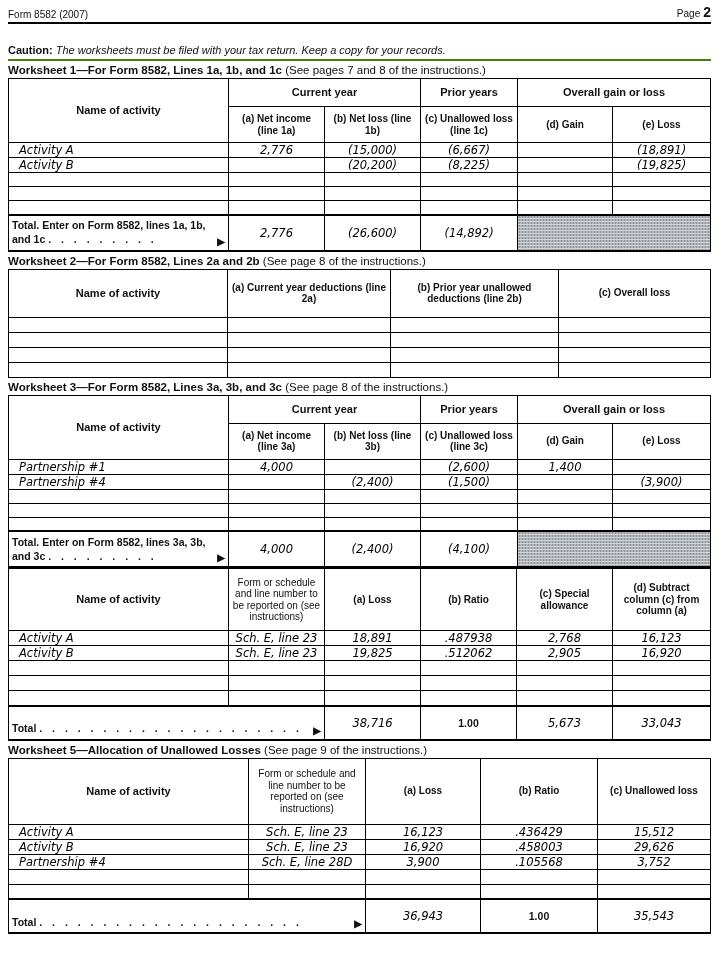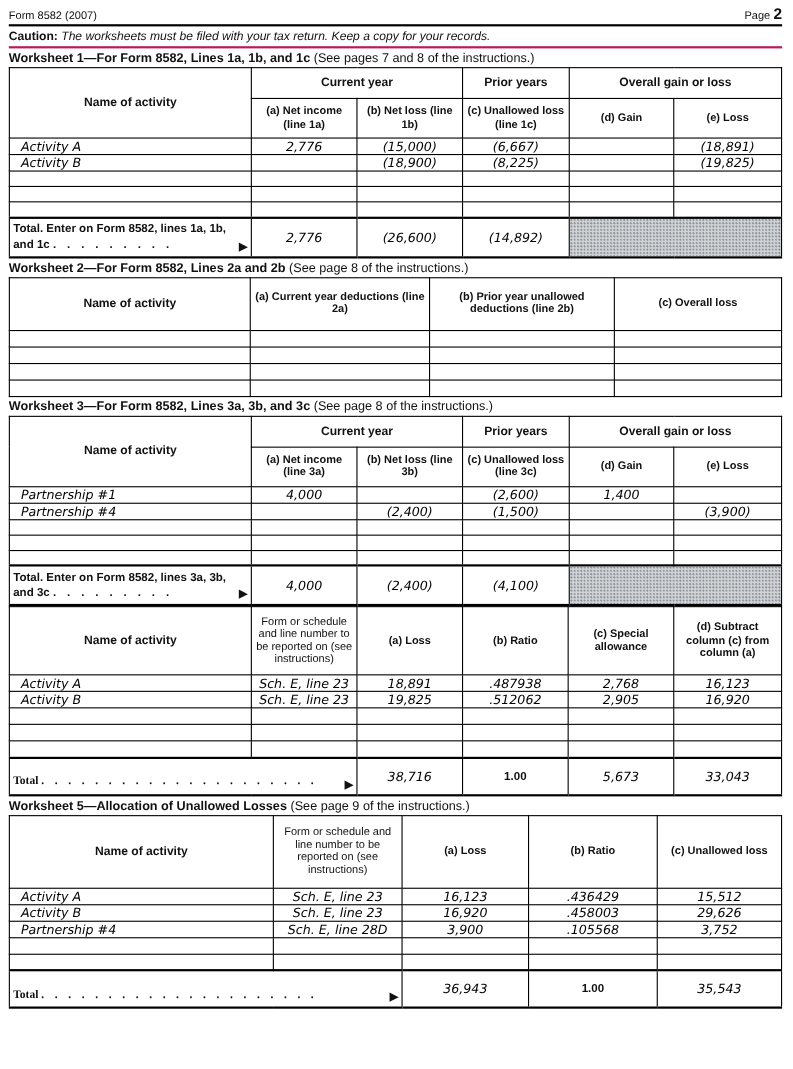--- a/index.html
+++ b/index.html
@@ -16,21 +16,22 @@
     display: flex; justify-content: space-between; align-items: flex-end;
     font-size: 10px; padding: 2px 0 2px 0;
     border-bottom: 2px solid #000;
   }
   .topbar .pg { display: flex; align-items: baseline; gap: 3px; margin-left: 44px; }
   .topbar .pgnum { font-size: 14px; font-weight: bold; }
 
   
   .caution {
     font-size: 11px; padding: 3px 0 3px 0;
-    border-bottom: 2px solid #be185d;
+    border-bottom: 2px solid #4d7c0f;
+    margin-top: 17px;
   }
   .caution .cap { font-weight: bold; }
   .caution .txt { font-style: italic; }
 
   
   .ws-title { font-size: 11.5px; padding: 3px 0 2px 0; height: 17px; white-space: nowrap; overflow: hidden; }
   .ws-title .t { font-weight: bold; }
   .ws-title .n { font-weight: normal; }
 
   table { border-collapse: collapse; width: 702px; table-layout: fixed; }
@@ -55,21 +56,21 @@
   .total-row td { border-top: 2px solid #000; border-bottom: 2px solid #000; }
   .total-label {
     position: relative; text-align: left; font-weight: bold; font-size: 10.5px;
     padding: 2px 16px 3px 3px; line-height: 1.35; vertical-align: bottom;
   }
   .total-label .dots { font-weight: bold; word-spacing: 5px; letter-spacing: 1px; }
   .total-label .arrow {
     position: absolute; right: 3px; bottom: 3px;
     font-size: 10px; line-height: 1;
   }
-  .nowrap { white-space: nowrap; font-family: Liberation Serif, serif; }
+  .nowrap { white-space: nowrap; }
 
   .shaded {
     background-color: #d2d5d8;
     background-image: radial-gradient(circle at 1px 1px, #8d9298 30%, transparent 34%);
     background-size: 3px 3px;
   }
 
   .footer {
     display: flex; justify-content: flex-end; align-items: baseline; gap: 4px;
     font-size: 10px; padding: 5px 2px 0 0;
@@ -125,21 +126,21 @@
       <td class="hand name-data">Activity A</td>
       <td class="hand">2,776</td>
       <td class="hand">(15,000)</td>
       <td class="hand">(6,667)</td>
       <td class="hand"></td>
       <td class="hand">(18,891)</td>
     </tr>
     <tr class="h14">
       <td class="hand name-data">Activity B</td>
       <td class="hand"></td>
-      <td class="hand">(18,900)</td>
+      <td class="hand">(20,200)</td>
       <td class="hand">(8,225)</td>
       <td class="hand"></td>
       <td class="hand">(19,825)</td>
     </tr>
     <tr class="h14">
           <td></td>
           <td></td>
           <td></td>
           <td></td>
           <td></td>

